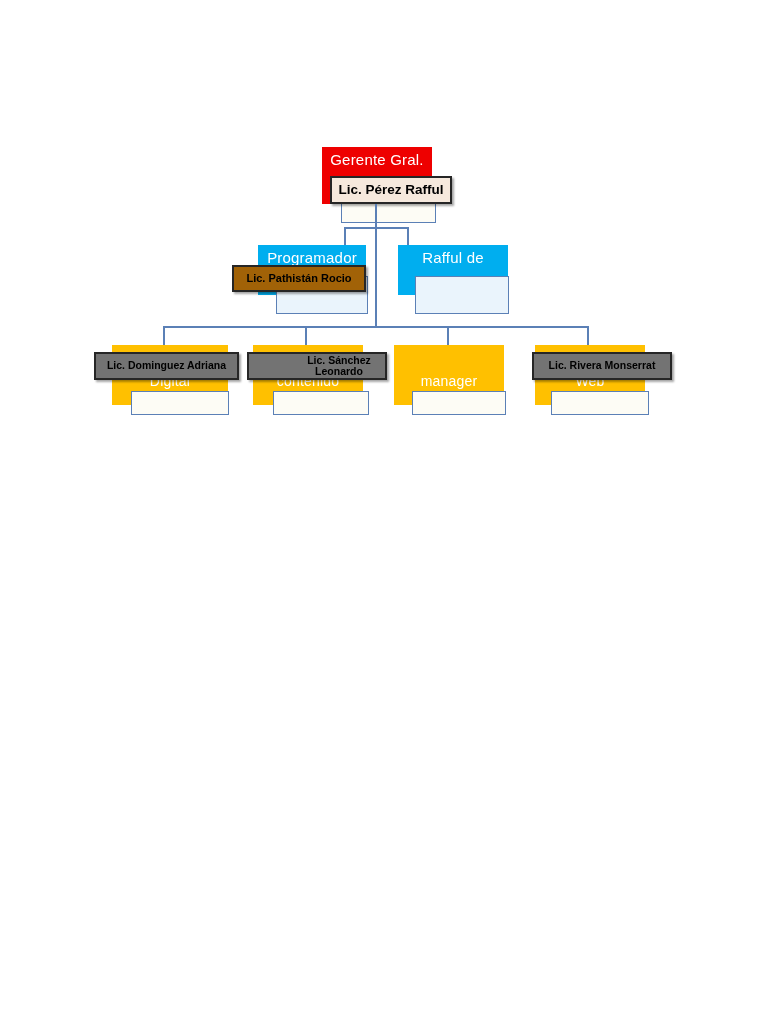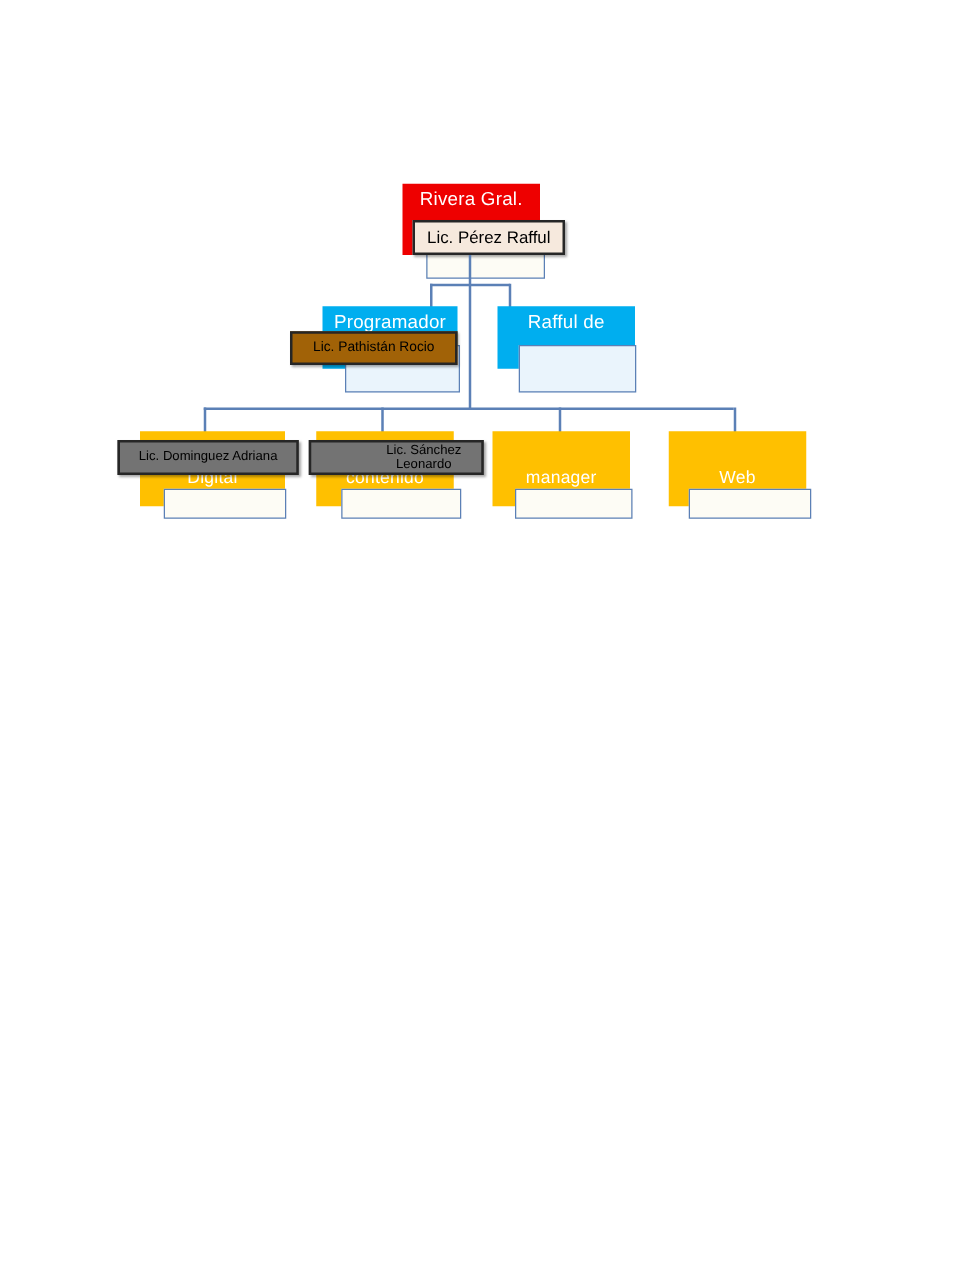--- a/index.html
+++ b/index.html
@@ -58,21 +58,21 @@
 
   
   .name-plate {
     position: absolute;
     box-sizing: border-box;
     display: flex;
     align-items: center;
     justify-content: center;
     border: 2px solid #262626;
     color: #000000;
-    font-weight: normal;
+    font-weight: bold;
     text-align: center;
     line-height: 1.05;
     box-shadow: 1.5px 1.5px 2px rgba(0,0,0,0.35);
   }
   .name-plate.beige  { background: #f6e9dd; }
   .name-plate.orange { background: #a16207; }
   .name-plate.green  { background: #737373; }
 
   .plate-text { display: block; padding: 0 4px; }
   .fs13 { font-size: 13.5px; }
@@ -86,21 +86,21 @@
   }
   .conn.v { width: 1.6px; }
   .conn.h { height: 1.6px; }
 </style>
 </head>
 <body>
 
 <div id="chart-canvas">
 
   <div class="role-box red" style="left:322px; top:147px; width:110px; height:57px;">
-    <span class="role-text">Rivera Gral.</span>
+    <span class="role-text">Gerente Gral.</span>
   </div>
 
   <div class="field-box" style="left:341px; top:203px; width:95px; height:20px;"></div>
 
   <div class="name-plate beige" style="left:330px; top:176px; width:122px; height:28px;">
     <span class="plate-text fs13">Lic. Pérez Rafful</span>
   </div>
 
   <div class="conn v" style="left:375px; top:204px; width:1.6px; height:24px;"></div>
   <div class="conn h" style="left:344px; top:227px; width:64px; height:1.6px;"></div>
@@ -158,14 +158,17 @@
 
   <div class="field-box" style="left:412px; top:391px; width:94px; height:24px;"></div>
 
 
   <div class="role-box gold" style="left:535px; top:345px; width:110px; height:60px; padding-top:28px;">
     <span class="role-text small">Web</span>
   </div>
 
   <div class="field-box" style="left:551px; top:391px; width:98px; height:24px;"></div>
 
+  <div class="name-plate green" style="left:532px; top:352px; width:140px; height:28px;">
+    <span class="plate-text fs105">Lic. Rivera Monserrat</span>
+  </div>
 
 </div>
 
 </body></html>

